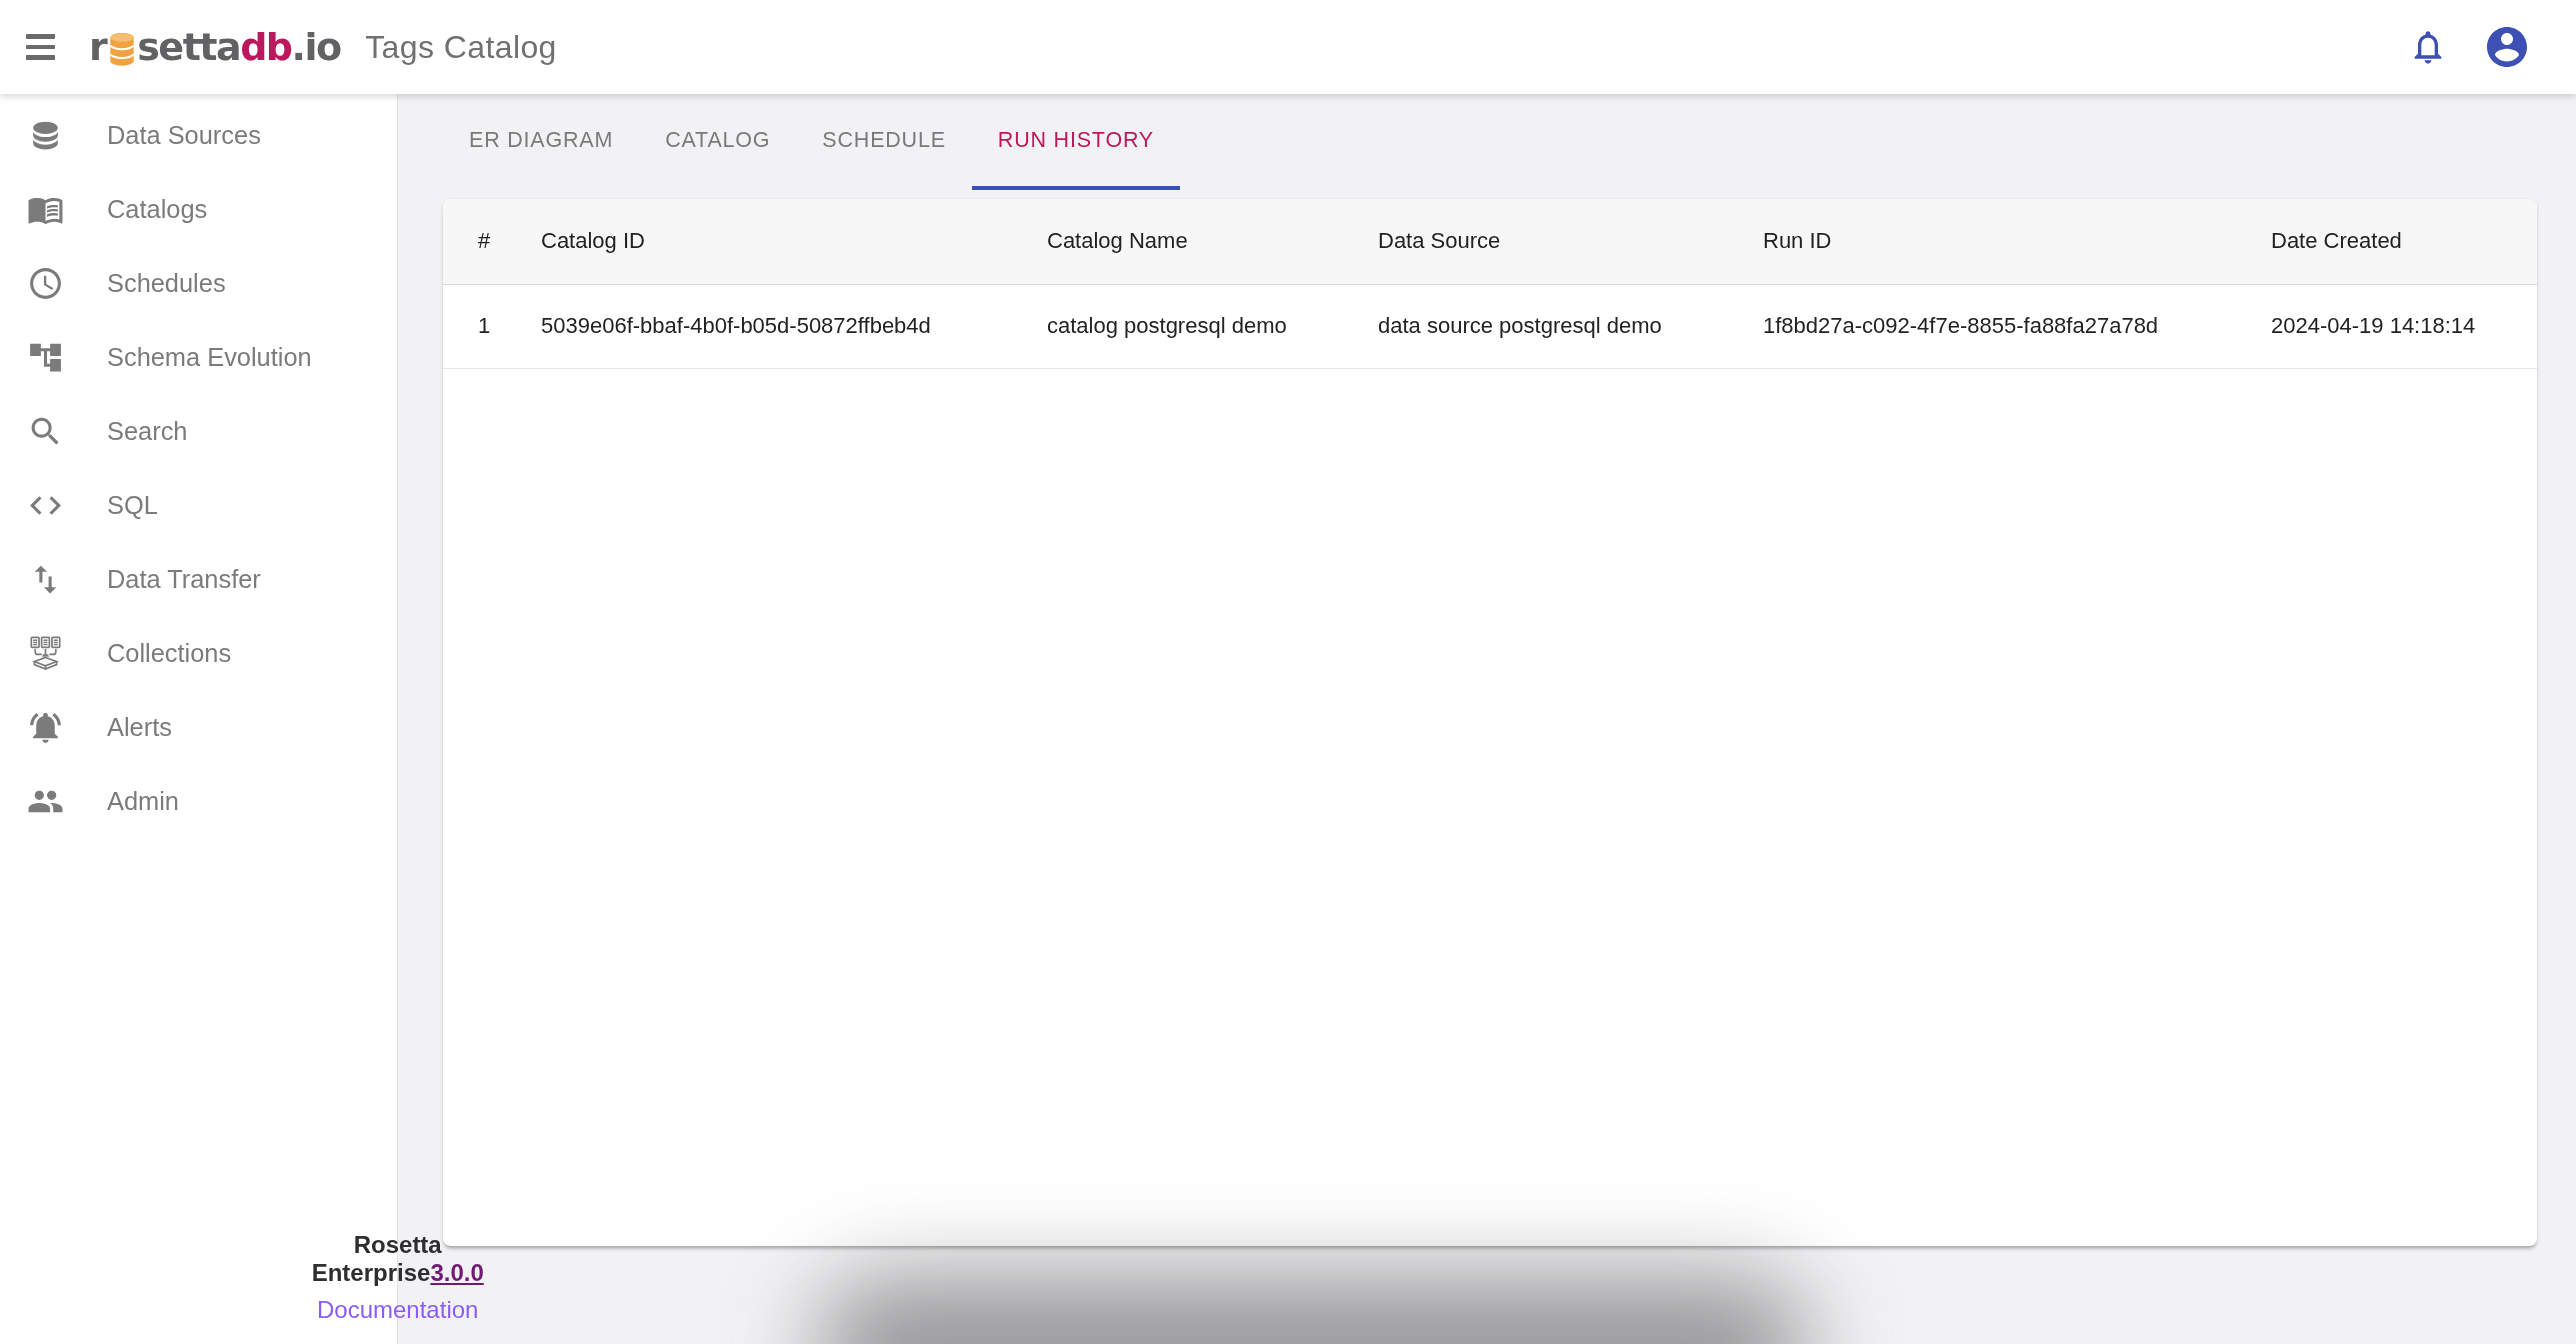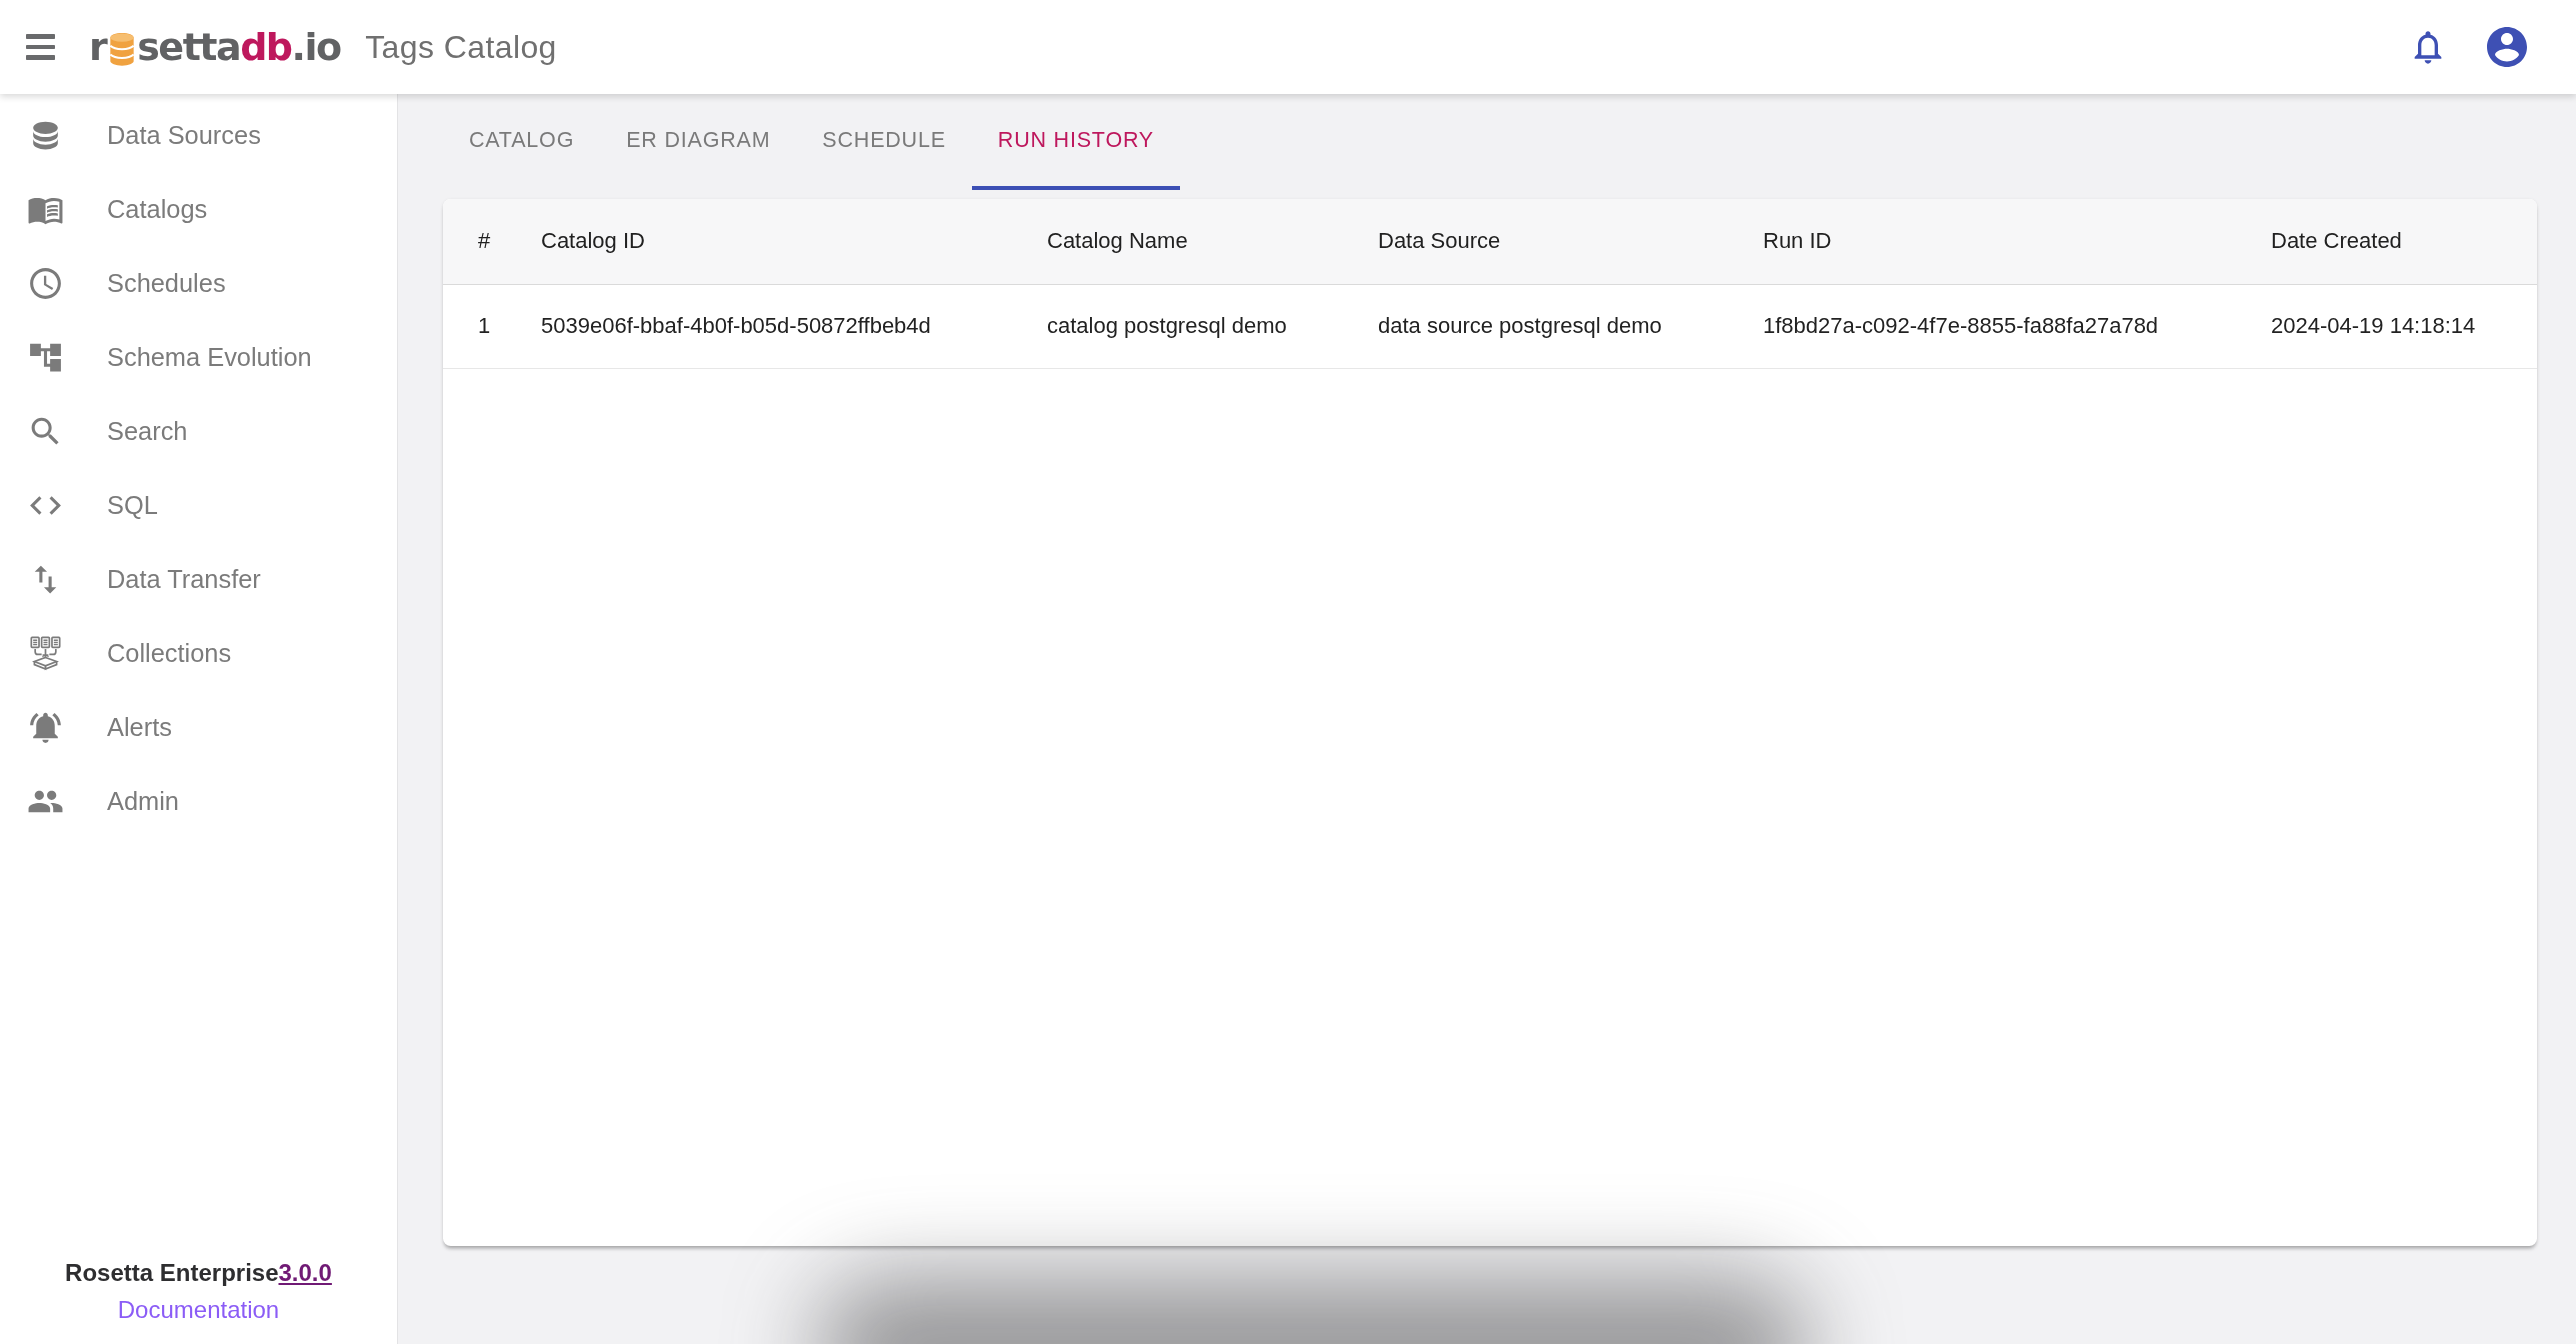--- a/index.html
+++ b/index.html
@@ -38,21 +38,21 @@
 
   .page-title { margin-left:24.6px; font-size:32px; color:#707070; letter-spacing:0.4px; }
 
   .topbar-right { margin-left:auto; display:flex; align-items:center; gap:35px; }
   .icon-btn { border:none; background:none; cursor:pointer; padding:0; display:flex; align-items:center; }
 
   
   .sidebar {
     position:fixed; top:94px; left:0; bottom:0; width:398px;
     background:#ffffff; border-right:1.5px solid #e3e3e5;
-    z-index:20; display:flex; flex-direction:column;
+    z-index:20; display:flex; flex-direction:row;
   }
   .nav { padding-top:4.6px; }
   .nav-item { height:74px; display:flex; align-items:center; padding-left:27px; cursor:pointer; }
   .nav-icon { width:37px; height:37px; color:#7b7b7b; flex:none; }
   .nav-label { margin-left:43px; font-size:25.4px; color:#7b7b7b; white-space:nowrap; }
 
   .sidebar-footer { margin-top:auto; padding-bottom:20px; text-align:center; }
   .footer-line1 { font-size:24px; font-weight:bold; color:#2e2e30; }
   .version-link { color:#701a75; text-decoration:underline; cursor:pointer; }
   .doc-link { display:block; margin-top:9.2px; font-size:24px; color:#8b5cf6; text-decoration:none; cursor:pointer; }
@@ -221,22 +221,22 @@
     <div class="footer-line1">
       <span>Rosetta Enterprise</span><a class="version-link">3.0.0</a>
     </div>
     <a class="doc-link">Documentation</a>
   </div>
 </aside>
 
 <main class="content">
 
   <div class="tabbar">
+    <div class="tab">ER DIAGRAM</div>
     <div class="tab">CATALOG</div>
-    <div class="tab">ER DIAGRAM</div>
     <div class="tab">SCHEDULE</div>
     <div class="tab active">RUN HISTORY</div>
   </div>
 
   <div class="card">
     <table>
       <colgroup>
         <col style="width:98px">
           <col style="width:506px">
           <col style="width:331px">

